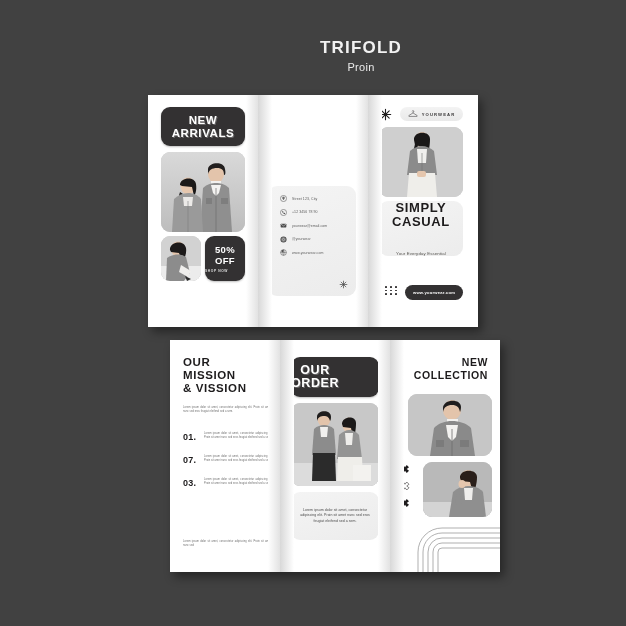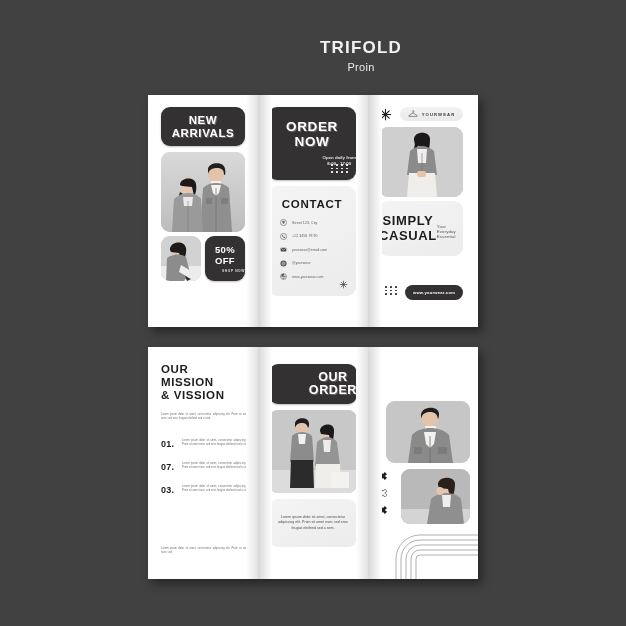--- a/index.html
+++ b/index.html
@@ -22,21 +22,21 @@
 
   
   .sheet{
     position:absolute;left:148px;width:330px;height:232px;
     background:#ffffff;
     box-shadow:4px 5px 9px rgba(0,0,0,.42);
     display:flex;
     overflow:hidden;
   }
   .sheet.top{top:95px;}
-  .sheet.bottom{top:347px;}
+  .sheet.bottom{top:340px;margin-left:22px;}
 
   .panel{
     position:relative;
     flex:1 1 0;
     height:100%;
     box-sizing:border-box;
     background:#ffffff;
   }
   
   .panel.fold-l::before{
@@ -46,21 +46,21 @@
   }
   .panel.fold-r::after{
     content:"";position:absolute;right:0;top:0;width:12px;height:100%;
     background:linear-gradient(to left,#e2e2e2,#ffffff);
     pointer-events:none;z-index:3;
   }
 
   
   .dark-pill{
     background:#333132;border-radius:9px;color:#fff;
-    display:flex;flex-direction:column;align-items:flex-end;justify-content:center;
+    display:flex;flex-direction:column;align-items:flex-start;justify-content:center;
     box-shadow:0 1px 2px rgba(0,0,0,.25);
     position:relative;
   }
   .light-box{
     background:linear-gradient(160deg,#f4f4f4,#ececec);
     border-radius:9px;position:relative;
   }
   .heading{
     font-weight:700;letter-spacing:.6px;line-height:1.08;text-align:center;
     text-shadow:1px 1px 0 rgba(255,255,255,.25);
@@ -106,21 +106,21 @@
   
   .p-tr .star-top{position:absolute;left:11px;top:13px;}
   .p-tr .logo{
     position:absolute;left:32px;top:12px;width:63px;height:14px;border-radius:7px;
     background:linear-gradient(180deg,#f3f3f3,#e9e9e9);
     display:flex;align-items:center;justify-content:center;gap:4px;
   }
   .p-tr .logo .lt{font-size:4.2px;font-weight:700;letter-spacing:1.1px;color:#3a3839;}
   .p-tr .ph{position:absolute;left:11px;top:32px;width:84px;height:70px;}
   .p-tr .sc{position:absolute;left:11px;top:106px;width:84px;height:55px;
-    display:flex;align-items:center;justify-content:space-between;}
+    display:flex;flex-direction:column;align-items:center;justify-content:space-between;}
   .p-tr .sc .heading{font-size:13px;color:#1d1b1c;}
   .p-tr .sc .tag{font-size:4.3px;color:#55534f;margin-top:6px;letter-spacing:.15px;}
   .p-tr .dots-l{position:absolute;left:12px;bottom:32px;}
   .p-tr .btn{
     position:absolute;left:37px;bottom:27px;width:58px;height:15px;border-radius:8px;
     background:#333132;display:flex;align-items:center;justify-content:center;
   }
   .p-tr .btn span{font-size:4.1px;font-weight:700;color:#fff;letter-spacing:.25px;}
 
   
@@ -206,44 +206,22 @@
         </svg>
       </div>
 
       <div class="dark-pill off">
         <div class="o1">50% OFF</div>
         <div class="o2">SHOP NOW</div>
       </div>
     </div>
 
     <div class="panel p-tm fold-l fold-r">
-      <div class="dark-pill order">
-        <div class="heading">ORDER NOW</div>
-        <div class="sub">
-          <div>Open daily from</div>
-          <div>8:00 - 17:00</div>
-        </div>
-        <div class="dots">
-          <i></i>
-            <i></i>
-            <i></i>
-            <i></i>
-            <i></i>
-            <i></i>
-            <i></i>
-            <i></i>
-            <i></i>
-            <i></i>
-            <i></i>
-            <i></i>
-        </div>
-      </div>
 
       <div class="light-box contact">
-        <h3>CONTACT</h3>
         <div class="rows">
 
           <div class="row">
             <svg class="ci" viewBox="0 0 16 16">
               <circle cx="8" cy="8" r="7" fill="none" stroke="#4c4c4c" stroke-width="1.2"></circle>
               <path d="M8 4.2c1.5 0 2.6 1.1 2.6 2.5 0 1.9-2.6 4.6-2.6 4.6S5.4 8.6 5.4 6.7C5.4 5.3 6.5 4.2 8 4.2z" fill="#4c4c4c"></path>
               <circle cx="8" cy="6.7" r=".9" fill="#fff"></circle>
             </svg>
             <span class="txt">Street 123, City</span>
           </div>
@@ -411,20 +389,26 @@
           <rect x="62" y="62" width="18" height="16" fill="#f3f2ef"></rect>
         </svg>
       </div>
 
       <div class="light-box para">
         <div class="micro c">Lorem ipsum dolor sit amet, consectetur adipiscing elit. Proin sit amet nunc sed eros feugiat eleifend sed a sem.</div>
       </div>
     </div>
 
     <div class="panel p-br fold-l">
+      <div class="h">
+        <div class="heading">
+          <div>NEW</div>
+          <div>COLLECTION</div>
+        </div>
+      </div>
 
       <div class="photo ph1">
         <svg viewBox="0 0 84 62" preserveAspectRatio="xMidYMid slice">
           <rect width="84" height="62" fill="#c6c6c6"></rect>
           <ellipse cx="44" cy="16" rx="9" ry="10" fill="#e3c4ab"></ellipse>
           <path d="M35 14c0-9 18-10 18-1 0 3-1 5-1 5-1-5-3-7-8-7s-8 2-9 7z" fill="#201e1e"></path>
           <rect x="39" y="25" width="11" height="8" fill="#f2f1ef"></rect>
           <path d="M26 34c5-5 11-7 18-7s14 2 19 7l4 28H22z" fill="#8a8a8a"></path>
           <path d="M38 31h12l-2 12-4 4-4-4z" fill="#f3f2f0"></path>
           <path d="M44 35v27" stroke="#6d6d6d" stroke-width=".8"></path>

